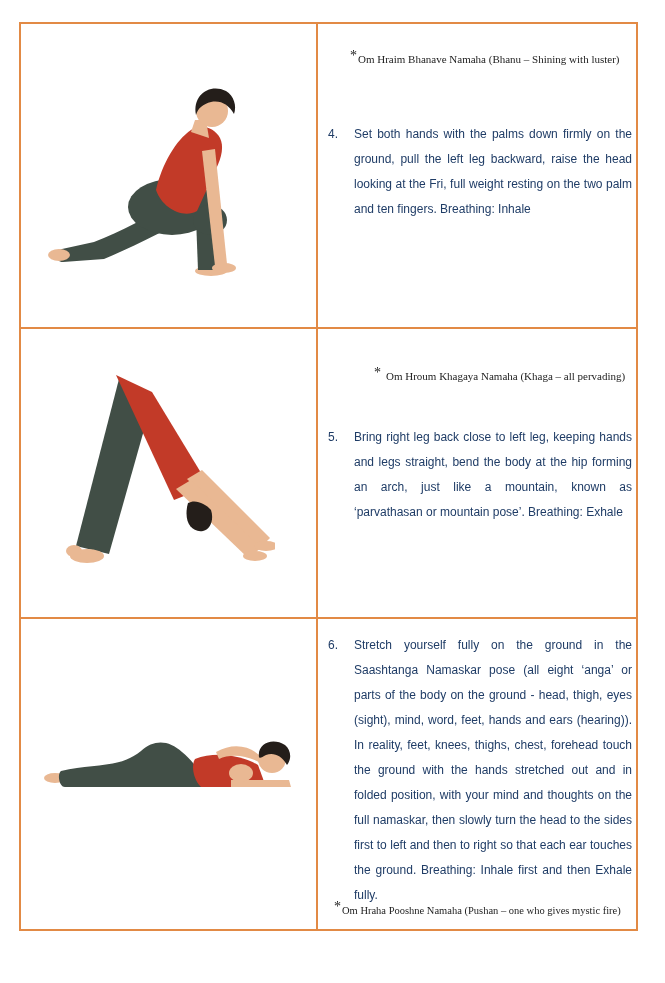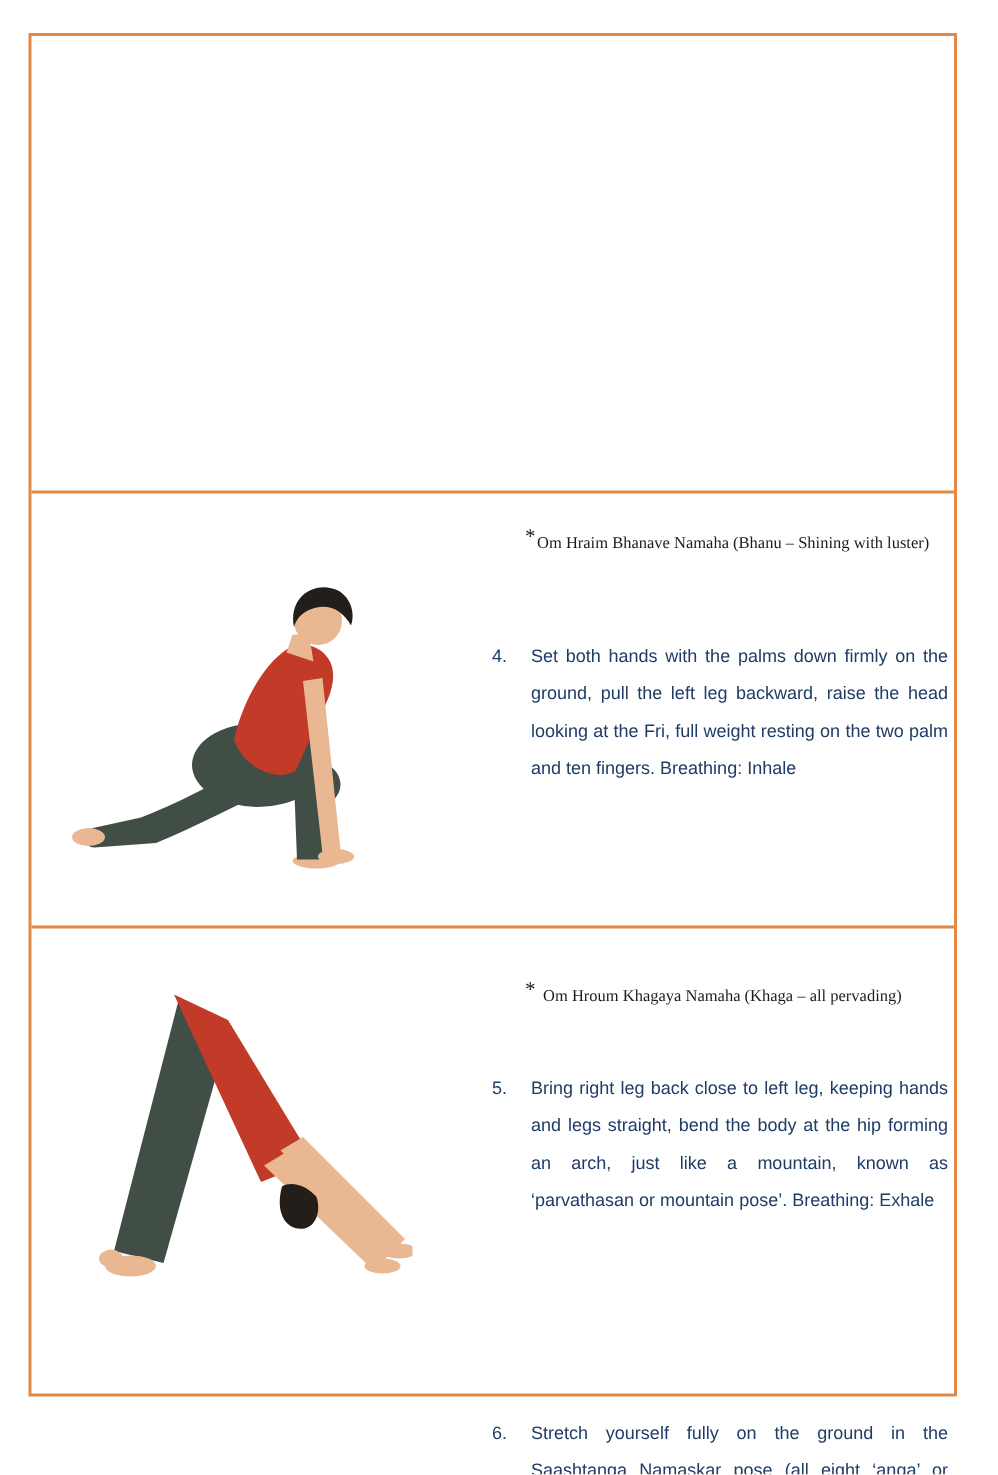--- a/index.html
+++ b/index.html
@@ -1,35 +1,35 @@
 <!DOCTYPE html>
 <html><head>
 <meta charset="utf-8">
 <style>
   html,body{margin:0;padding:0;background:#ffffff;}
   .page{position:relative;width:665px;height:983px;background:#ffffff;overflow:hidden;
         font-family:"Liberation Sans",sans-serif;}
   .yoga-table{position:absolute;left:19px;top:22px;width:619px;height:909px;
         border:2px solid #E28A45;box-sizing:border-box;display:flex;flex-direction:column;}
-  .t-row{display:flex;width:100%;box-sizing:border-box;align-items:flex-end;}
+  .t-row{display:flex;width:100%;box-sizing:border-box;}
   .t-row.r1{height:305px;border-bottom:2px solid #E28A45;}
   .t-row.r2{height:290px;border-bottom:2px solid #E28A45;}
   .t-row.r3{flex:1;}
   .img-cell{width:295px;border-right:2px solid #E28A45;position:relative;box-sizing:content-box;}
   .txt-cell{flex:1;position:relative;}
   .pose-svg{position:absolute;}
   .pose1{left:19px;top:54px;}
   .pose2{left:14px;top:38px;}
   .pose3{left:14px;top:80px;}
   .mantra{position:absolute;font-family:"Liberation Serif",serif;font-size:11px;color:#1c1c1c;
           white-space:nowrap;}
   .mantra .star{font-size:14px;position:relative;top:-3px;margin-right:1px;}
   .mantra.m-gap .star{margin-right:5px;}
   .mantra.m1{left:32px;top:27px;}
-  .mantra.m2{left:32px;top:39px;font-family:Liberation Serif, serif;}
+  .mantra.m2{left:56px;top:39px;font-family:Liberation Serif, serif;}
   .mantra.m3{left:16px;top:283px;font-size:10.5px;}
   .step{position:absolute;left:10px;width:304px;display:flex;color:#1F3C66;
         font-size:12px;line-height:25px;}
   .step .num{width:26px;flex-shrink:0;}
   .step .body{flex:1;text-align:justify;}
   .step.s4{top:98px;}
   .step.s5{top:96px;}
   .step.s6{top:14px;}
 </style>
 </head>
@@ -103,17 +103,20 @@
           <ellipse cx="206" cy="74" rx="12" ry="9" fill="#E9B893"></ellipse>
           <circle cx="237" cy="60" r="14" fill="#E9B893"></circle>
           <path d="M224,58 C222,44 238,38 250,46 C256,51 257,60 252,66 C247,57 239,53 231,56 C227,58 225,60 224,58 Z" fill="#241E1A"></path>
         </svg>
       </div>
       <div class="txt-cell">
         <div class="step s6">
           <span class="num">6.</span>
           <div class="body">Stretch yourself fully on the ground in the Saashtanga Namaskar pose (all eight ‘anga’ or parts of the body on the ground - head, thigh, eyes (sight), mind, word, feet, hands and ears (hearing)). In reality, feet, knees, thighs, chest, forehead touch the ground with the hands stretched out and in folded position, with your mind and thoughts on the full namaskar, then slowly turn the head to the sides first to left and then to right so that each ear touches the ground. Breathing: Inhale first and then Exhale fully.</div>
         </div>
+        <div class="mantra m3">
+          <span class="star">*</span><span>Om Hraha Pooshne Namaha (Pushan – one who gives mystic fire)</span>
+        </div>
       </div>
     </div>
 
   </div>
 </div>
 
 </body></html>

